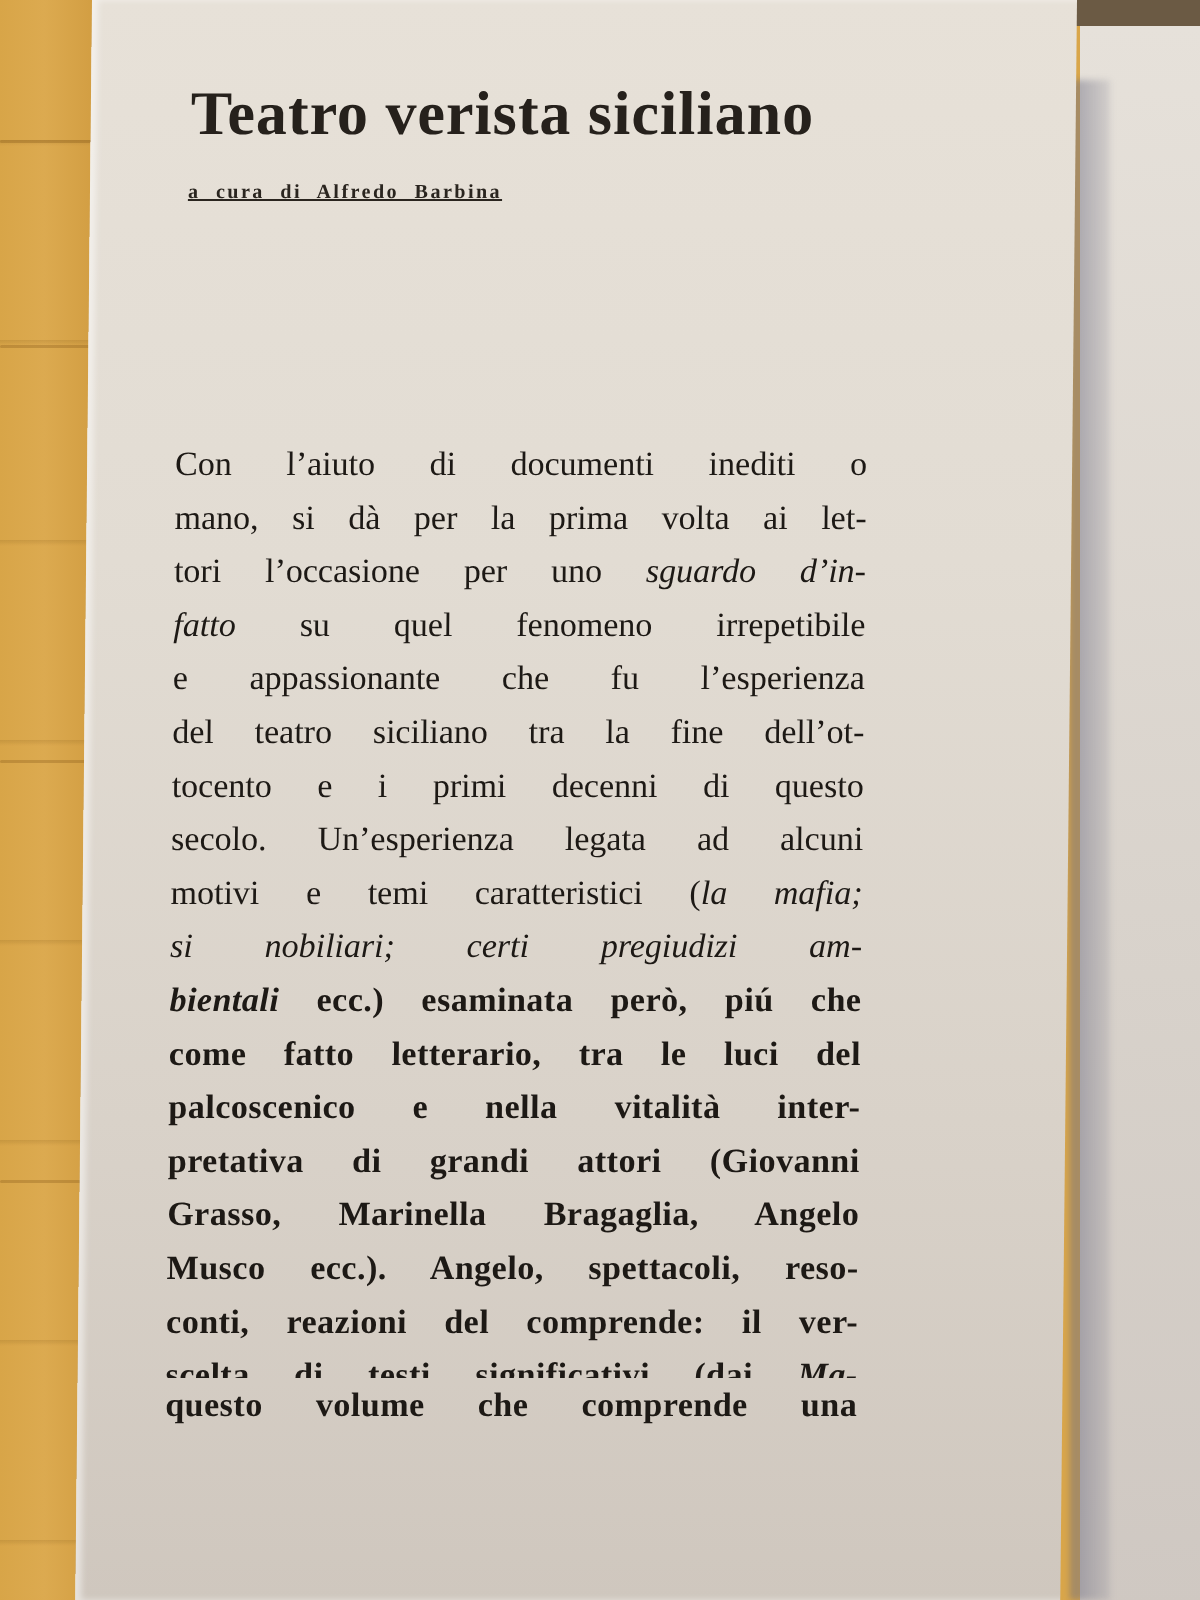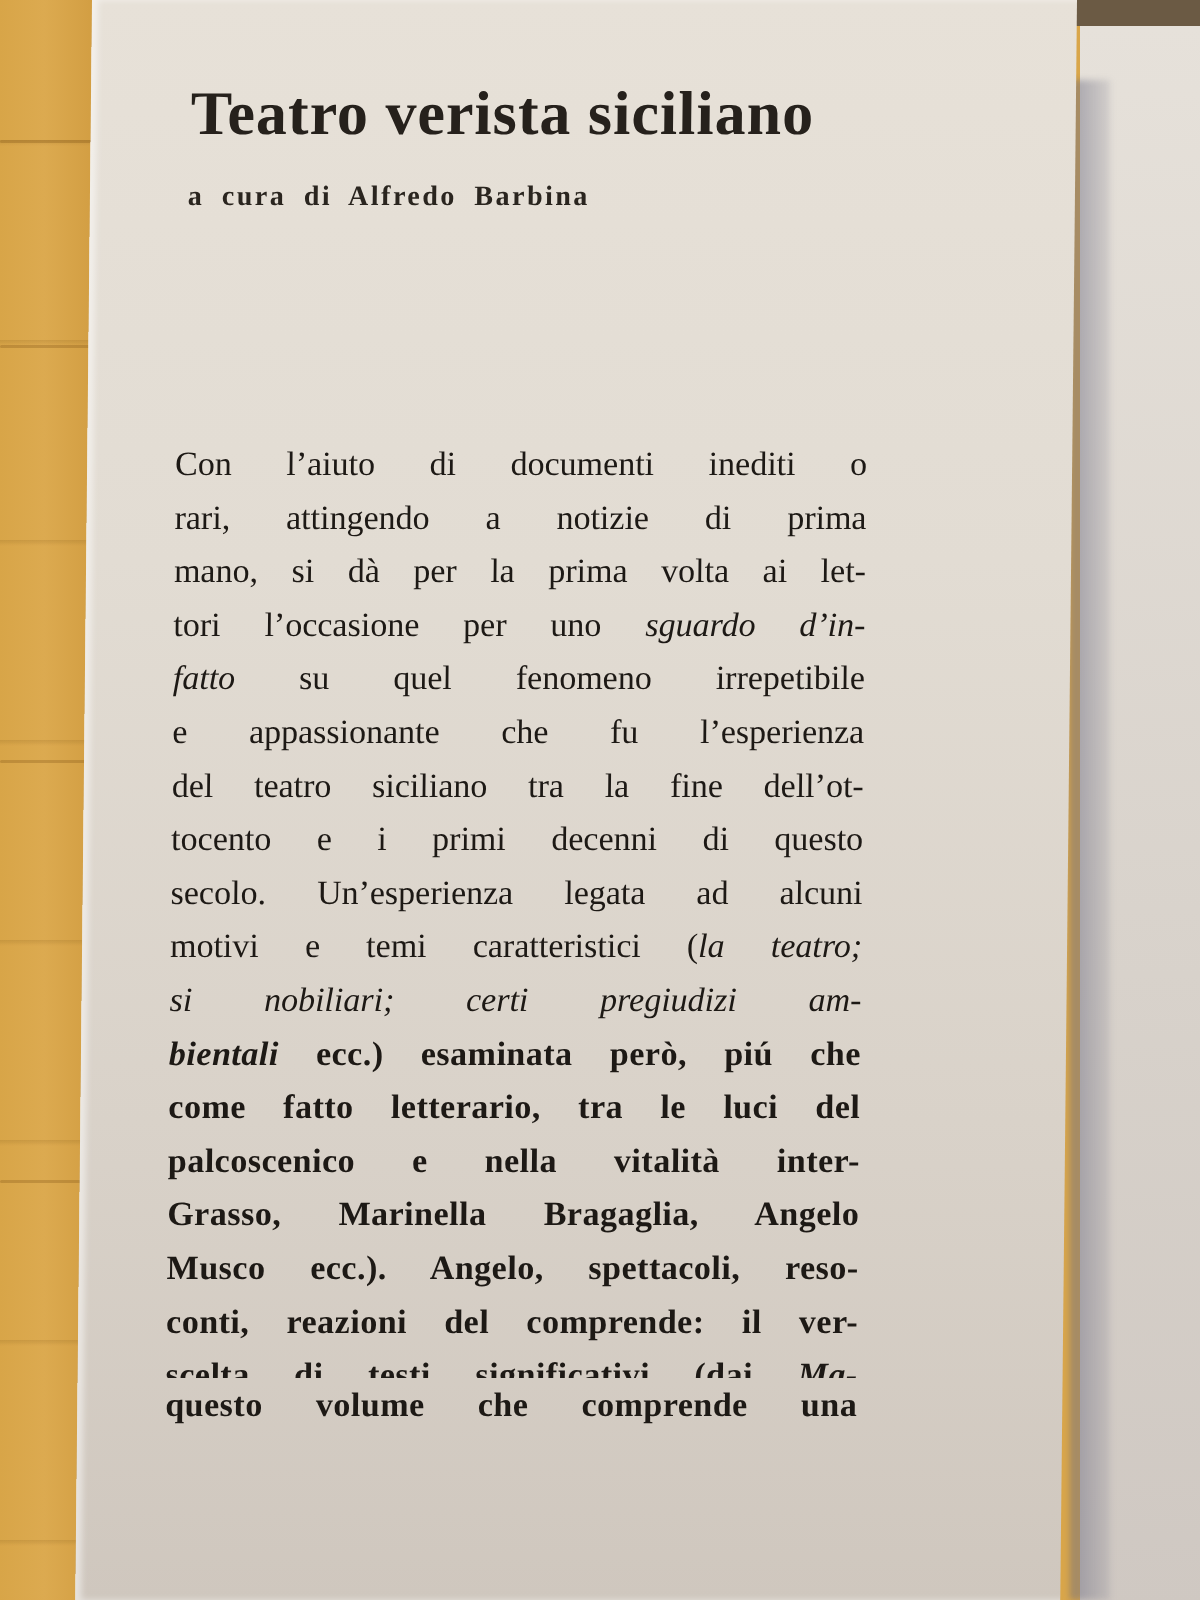--- a/index.html
+++ b/index.html
@@ -76,26 +76,27 @@
       font-size: 62px;
       font-weight: bold;
       letter-spacing: 1px;
       white-space: nowrap;
       color: #26211c;
     }
     .subtitle {
       position: absolute;
       top: 180px;
       left: -2px;
-      font-size: 28px;
+      font-size: 20px;
       font-weight: bold;
       letter-spacing: 2.5px;
       word-spacing: 8px;
       white-space: nowrap;
       color: #2a251f;
+      text-decoration: underline;
     }
     .blurb {
       position: absolute;
       top: 437px;
       left: -12px;
       width: 692px;
       font-size: 34px;
       line-height: 53.6px;
       color: #1d1915;
     }
@@ -129,33 +130,33 @@
 <div class="dark-strip"></div>
 <div class="back-sheet"></div>
 <div class="shadow"></div>
 
 <div class="page">
   <div class="page-content">
     <div class="title">Teatro verista siciliano</div>
     <div class="subtitle">a cura di Alfredo Barbina</div>
     <div class="blurb" id="blurb">
         <span class="line">Con l’aiuto di documenti inediti o</span>
-        <span class="line">rari, attingendo a notizie di prima</span>
         <span class="line">mano, si dà per la prima volta ai let-</span>
         <span class="line">tori l’occasione per uno <em>sguardo d’in-</em></span>
         <span class="line"><em>fatto</em> su quel fenomeno irrepetibile</span>
         <span class="line">e appassionante che fu l’esperienza</span>
         <span class="line">del teatro siciliano tra la fine dell’ot-</span>
         <span class="line">tocento e i primi decenni di questo</span>
         <span class="line">secolo. Un’esperienza legata ad alcuni</span>
-        <span class="line">motivi e temi caratteristici (<em>la teatro;</em></span>
+        <span class="line">motivi e temi caratteristici (<em>la mafia;</em></span>
         <span class="line"><em>si nobiliari; certi pregiudizi am-</em></span>
         <span class="line bold"><em>bientali</em> ecc.) esaminata però, piú che</span>
         <span class="line bold">come fatto letterario, tra le luci del</span>
         <span class="line bold">palcoscenico e nella vitalità inter-</span>
+        <span class="line bold">pretativa di grandi attori (Giovanni</span>
         <span class="line bold">Grasso, Marinella Bragaglia, Angelo</span>
         <span class="line bold">Musco ecc.). Angelo, spettacoli, reso-</span>
         <span class="line bold">conti, reazioni del comprende: il ver-</span>
         <span class="line bold clipped">scelta di testi significativi (dai <em>Ma-</em></span>
         <span class="line bold">questo volume che comprende una</span>
       </div>
   </div>
 </div>
 
 </body></html>

